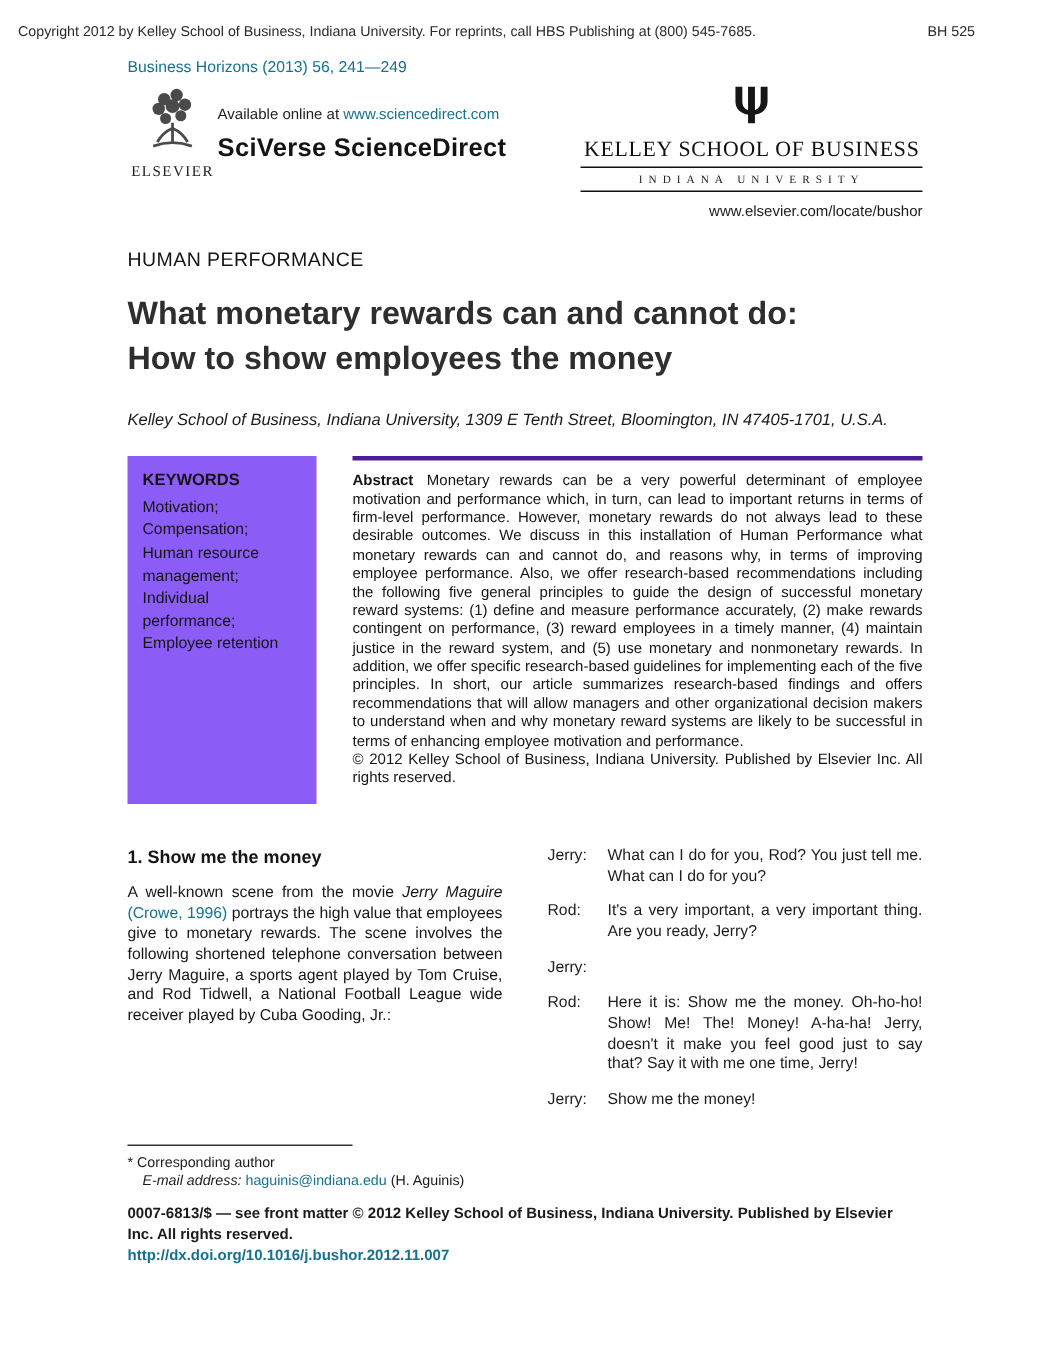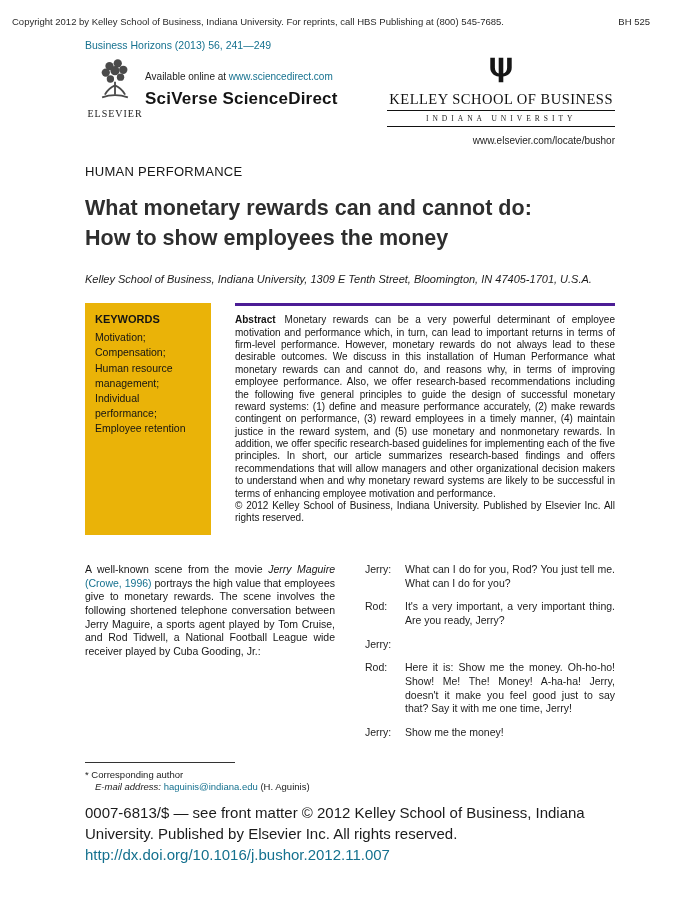--- a/index.html
+++ b/index.html
@@ -28,39 +28,39 @@
   .kelley-sub { font-family:"Liberation Serif", serif; font-size:7.5px; letter-spacing:4px; color:#222; padding:1px 0; }
   .locate { font-size:10px; color:#1c1c1c; text-align:right; margin-top:8px; }
 
   .series { margin-top:18px; font-size:13px; letter-spacing:0.3px; color:#151515; }
   .title { margin-top:14px; font-size:21.5px; font-weight:bold; line-height:1.4; color:#2e2e2e; }
   .authors { margin-top:10px; font-size:14px; font-weight:bold; color:#1b1b1b; }
   .authors sup { color:#cc4400; font-size:10px; }
   .affiliation { margin-top:20px; font-size:11px; font-style:italic; color:#1b1b1b; }
 
   .abstract-row { margin-top:18px; display:flex; gap:24px; }
-  .keywords { width:126px; min-height:232px; background:#eab308; padding:9px 10px; font-size:10.5px; line-height:1.45; color:#141414; }
+  .keywords { width:126px; min-height:232px; background:#8b5cf6; padding:9px 10px; font-size:10.5px; line-height:1.45; color:#141414; }
   .kw-head { font-weight:bold; font-size:11px; margin-bottom:2px; }
   .abstract { flex:1; border-top:3px solid #4c1d95; padding-top:8px; }
   .abs-text { font-size:10px; line-height:1.24; text-align:justify; color:#141414; }
   .abs-label { font-weight:bold; margin-right:9px; }
   .abs-copy { font-size:10px; line-height:1.24; text-align:justify; color:#141414; }
 
   .columns { margin-top:28px; display:flex; gap:30px; }
   .col { width:250px; }
   .col h2 { font-size:12px; font-weight:bold; margin-bottom:11px; color:#151515; }
   .body-text { font-size:10.5px; line-height:1.3; text-align:justify; color:#161616; }
   .dlg { display:flex; gap:7px; margin-bottom:10px; font-size:10.5px; line-height:1.3; }
   .speaker { width:33px; flex:none; text-align:left; }
   .line { flex:1; text-align:justify; }
 
   .footnote { margin-top:12px; width:250px; font-size:9.5px; color:#1b1b1b; }
   .fn-rule { width:150px; border-top:1px solid #333; margin-bottom:6px; }
   .fn-line2 { margin-left:10px; margin-top:1px; }
-  .footer { margin-top:10px; font-size:15px; color:#1b1b1b; line-height:1.4; }
+  .footer { margin-top:10px; font-size:10px; color:#1b1b1b; line-height:1.4;font-weight:bold; }
 </style>
 </head>
 <body>
 
 <div class="page">
 
   <div class="topbar">
     <span>Copyright 2012 by Kelley School of Business, Indiana University. For reprints, call HBS Publishing at (800) 545-7685.</span>
     <span>BH 525</span>
   </div>
@@ -132,20 +132,21 @@
       <div class="abstract">
         <p class="abs-text">
           <span class="abs-label">Abstract</span><span>Monetary rewards can be a very powerful determinant of employee motivation and performance which, in turn, can lead to important returns in terms of firm-level performance. However, monetary rewards do not always lead to these desirable outcomes. We discuss in this installation of Human Performance what monetary rewards can and cannot do, and reasons why, in terms of improving employee performance. Also, we offer research-based recommendations including the following five general principles to guide the design of successful monetary reward systems: (1) define and measure performance accurately, (2) make rewards contingent on performance, (3) reward employees in a timely manner, (4) maintain justice in the reward system, and (5) use monetary and nonmonetary rewards. In addition, we offer specific research-based guidelines for implementing each of the five principles. In short, our article summarizes research-based findings and offers recommendations that will allow managers and other organizational decision makers to understand when and why monetary reward systems are likely to be successful in terms of enhancing employee motivation and performance.</span>
         </p>
         <p class="abs-copy">© 2012 Kelley School of Business, Indiana University. Published by Elsevier Inc. All rights reserved.</p>
       </div>
     </div>
 
     <div class="columns">
       <div class="col">
+        <h2>1. Show me the money</h2>
         <p class="body-text">
           <span>A well-known scene from the movie </span><i>Jerry Maguire</i> <a class="link">(Crowe, 1996)</a><span> portrays the high value that employees give to monetary rewards. The scene involves the following shortened telephone conversation between Jerry Maguire, a sports agent played by Tom Cruise, and Rod Tidwell, a National Football League wide receiver played by Cuba Gooding, Jr.:</span>
         </p>
       </div>
       <div class="col">
         <div class="dlg">
           <span class="speaker">Jerry:</span>
           <span class="line">What can I do for you, Rod? You just tell me. What can I do for you?</span>
         </div>
         <div class="dlg">

